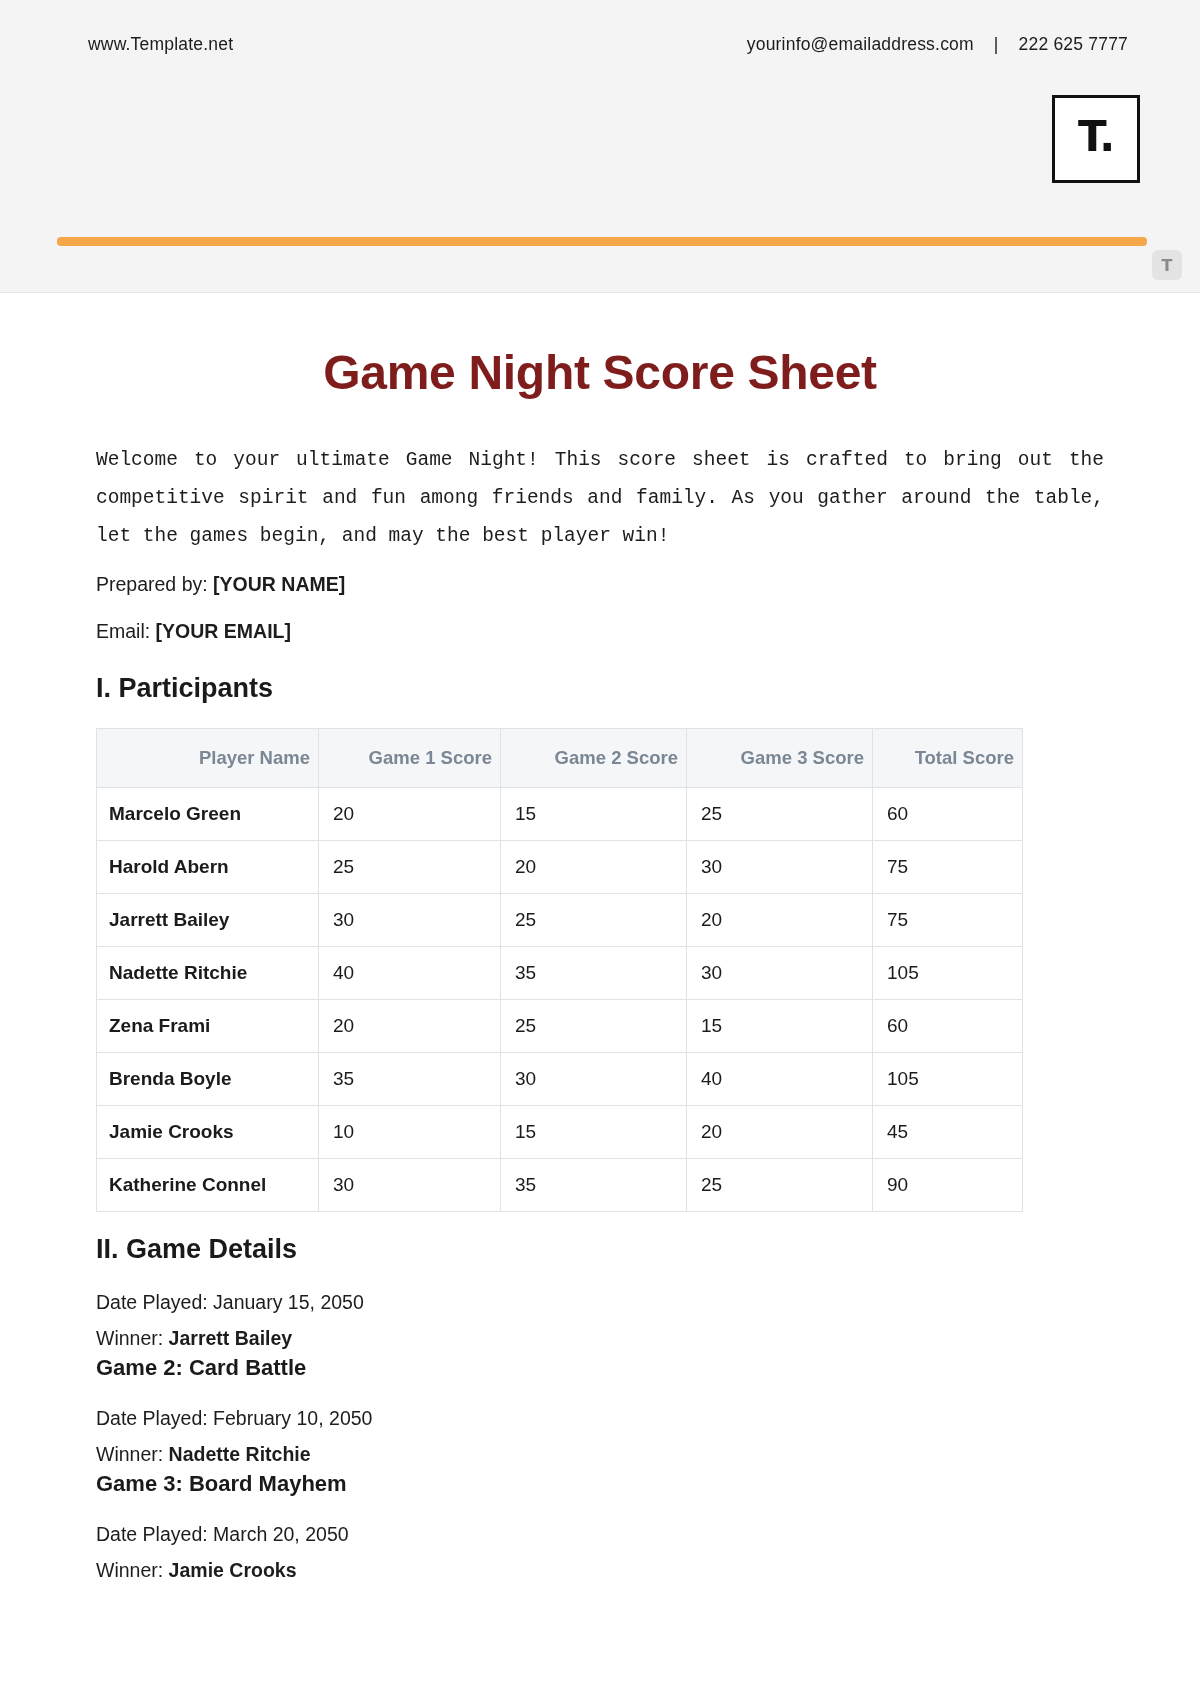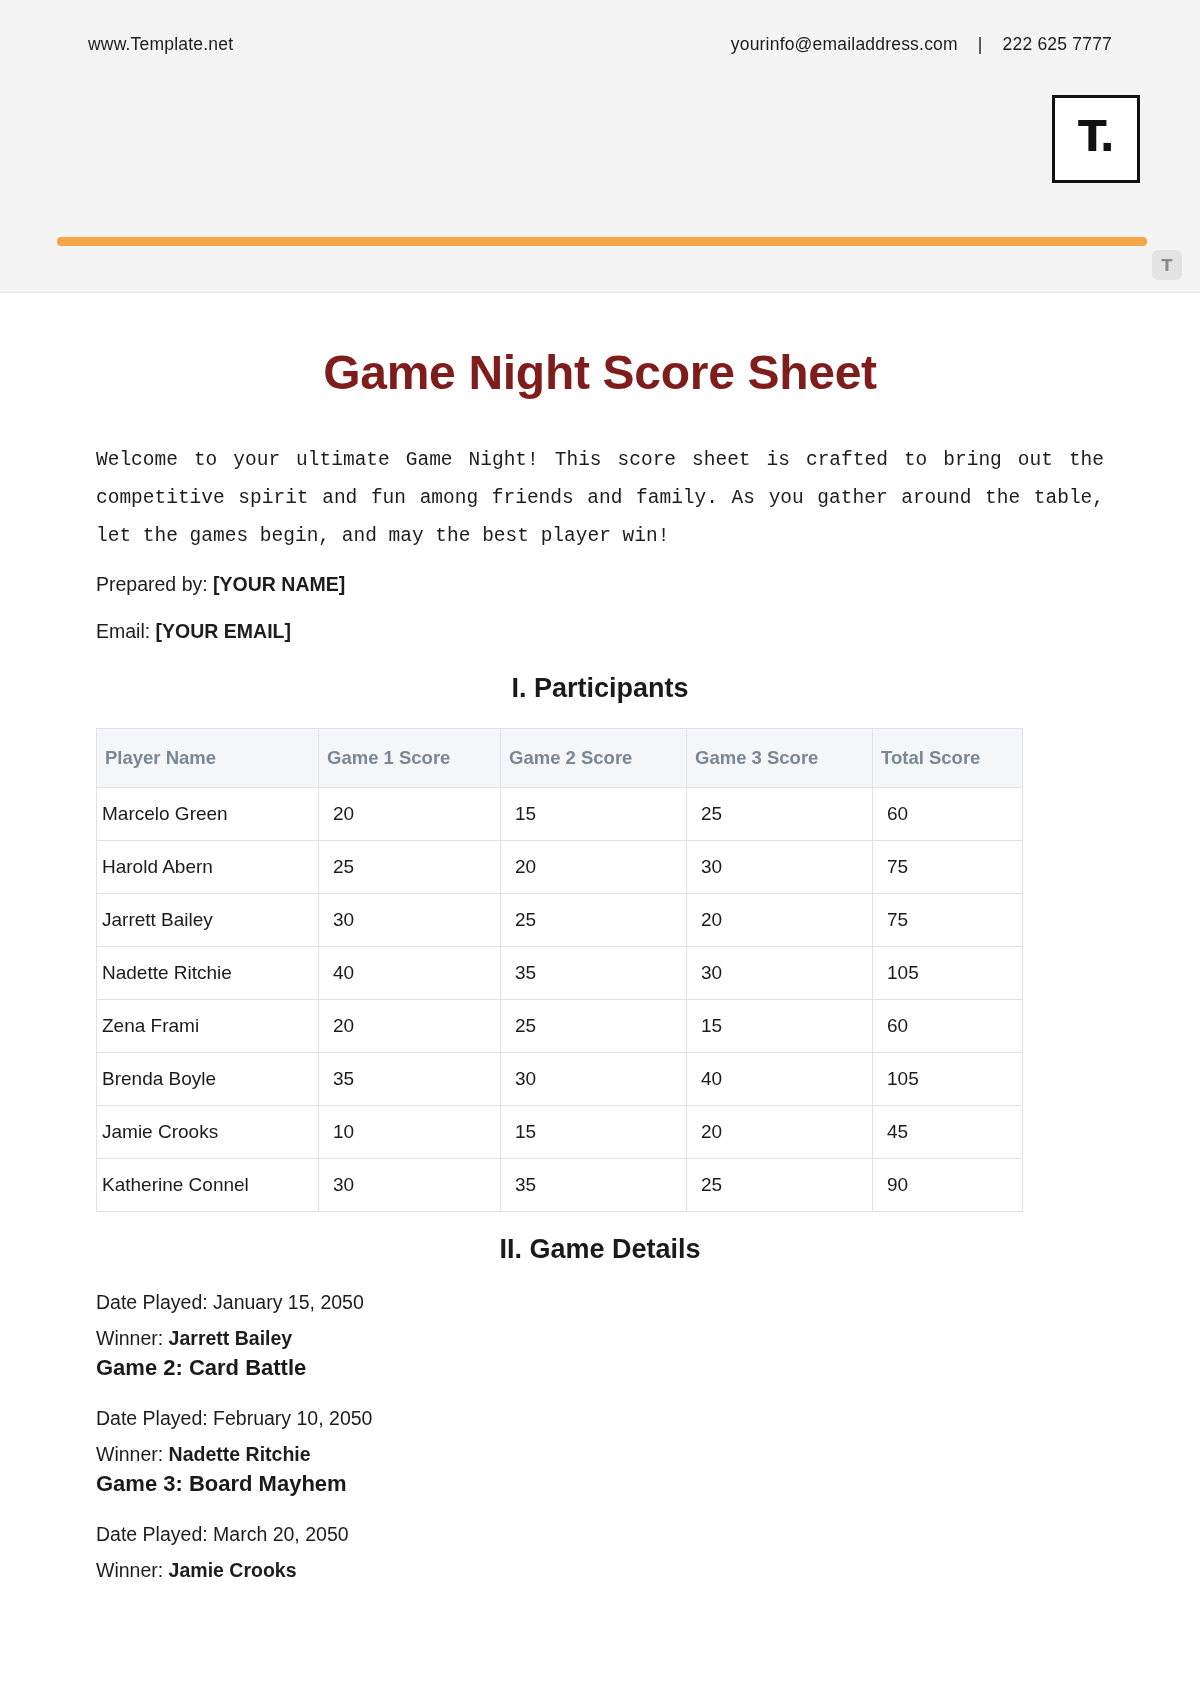--- a/index.html
+++ b/index.html
@@ -23,21 +23,21 @@
     position: relative;
     width: 1200px;
     height: 293px;
     background: #f4f4f4;
     border-bottom: 1px solid #e6e6e6;
   }
   .header-top {
     position: absolute;
     top: 34px;
     left: 88px;
-    right: 88px;
+    right: 72px;
     display: flex;
     justify-content: space-between;
     align-items: center;
     font-size: 17.5px;
     color: #1c1c1c;
     letter-spacing: 0.2px;
   }
   .header-contact {
     display: flex;
     align-items: center;
@@ -121,49 +121,48 @@
     line-height: 35px;
     color: #1d1d1d;
   }
   .meta-line .val { font-weight: bold; }
 
   h2.section {
     margin: 24px 0 0 0;
     font-size: 27px;
     font-weight: bold;
     color: #1a1a1a;
-    text-align: center;
   }
 
   
   table.scores {
     margin-top: 24px;
     border-collapse: collapse;
     width: 926px;
     table-layout: fixed;
   }
   table.scores th {
     background: #f4f6f8;
     color: #7b8794;
     font-size: 18.5px;
     font-weight: bold;
-    text-align: left;
+    text-align: right;
     padding: 18px 8px;
     border: 1px solid #dfe3e8;
   }
   table.scores td {
     font-size: 19px;
     color: #1b1b1b;
     padding: 15px 14px;
     border: 1px solid #dfe3e8;
     height: 52px;
   }
   table.scores td.player {
-    font-weight: normal;
-    padding-left: 5px;
+    font-weight: bold;
+    padding-left: 12px;
   }
   col.c-name  { width: 222px; }
   col.c-g1    { width: 182px; }
   col.c-g2    { width: 186px; }
   col.c-g3    { width: 186px; }
   col.c-total { width: 150px; }
 
   
   h3.game-title {
     margin: 26px 0 0 0;

